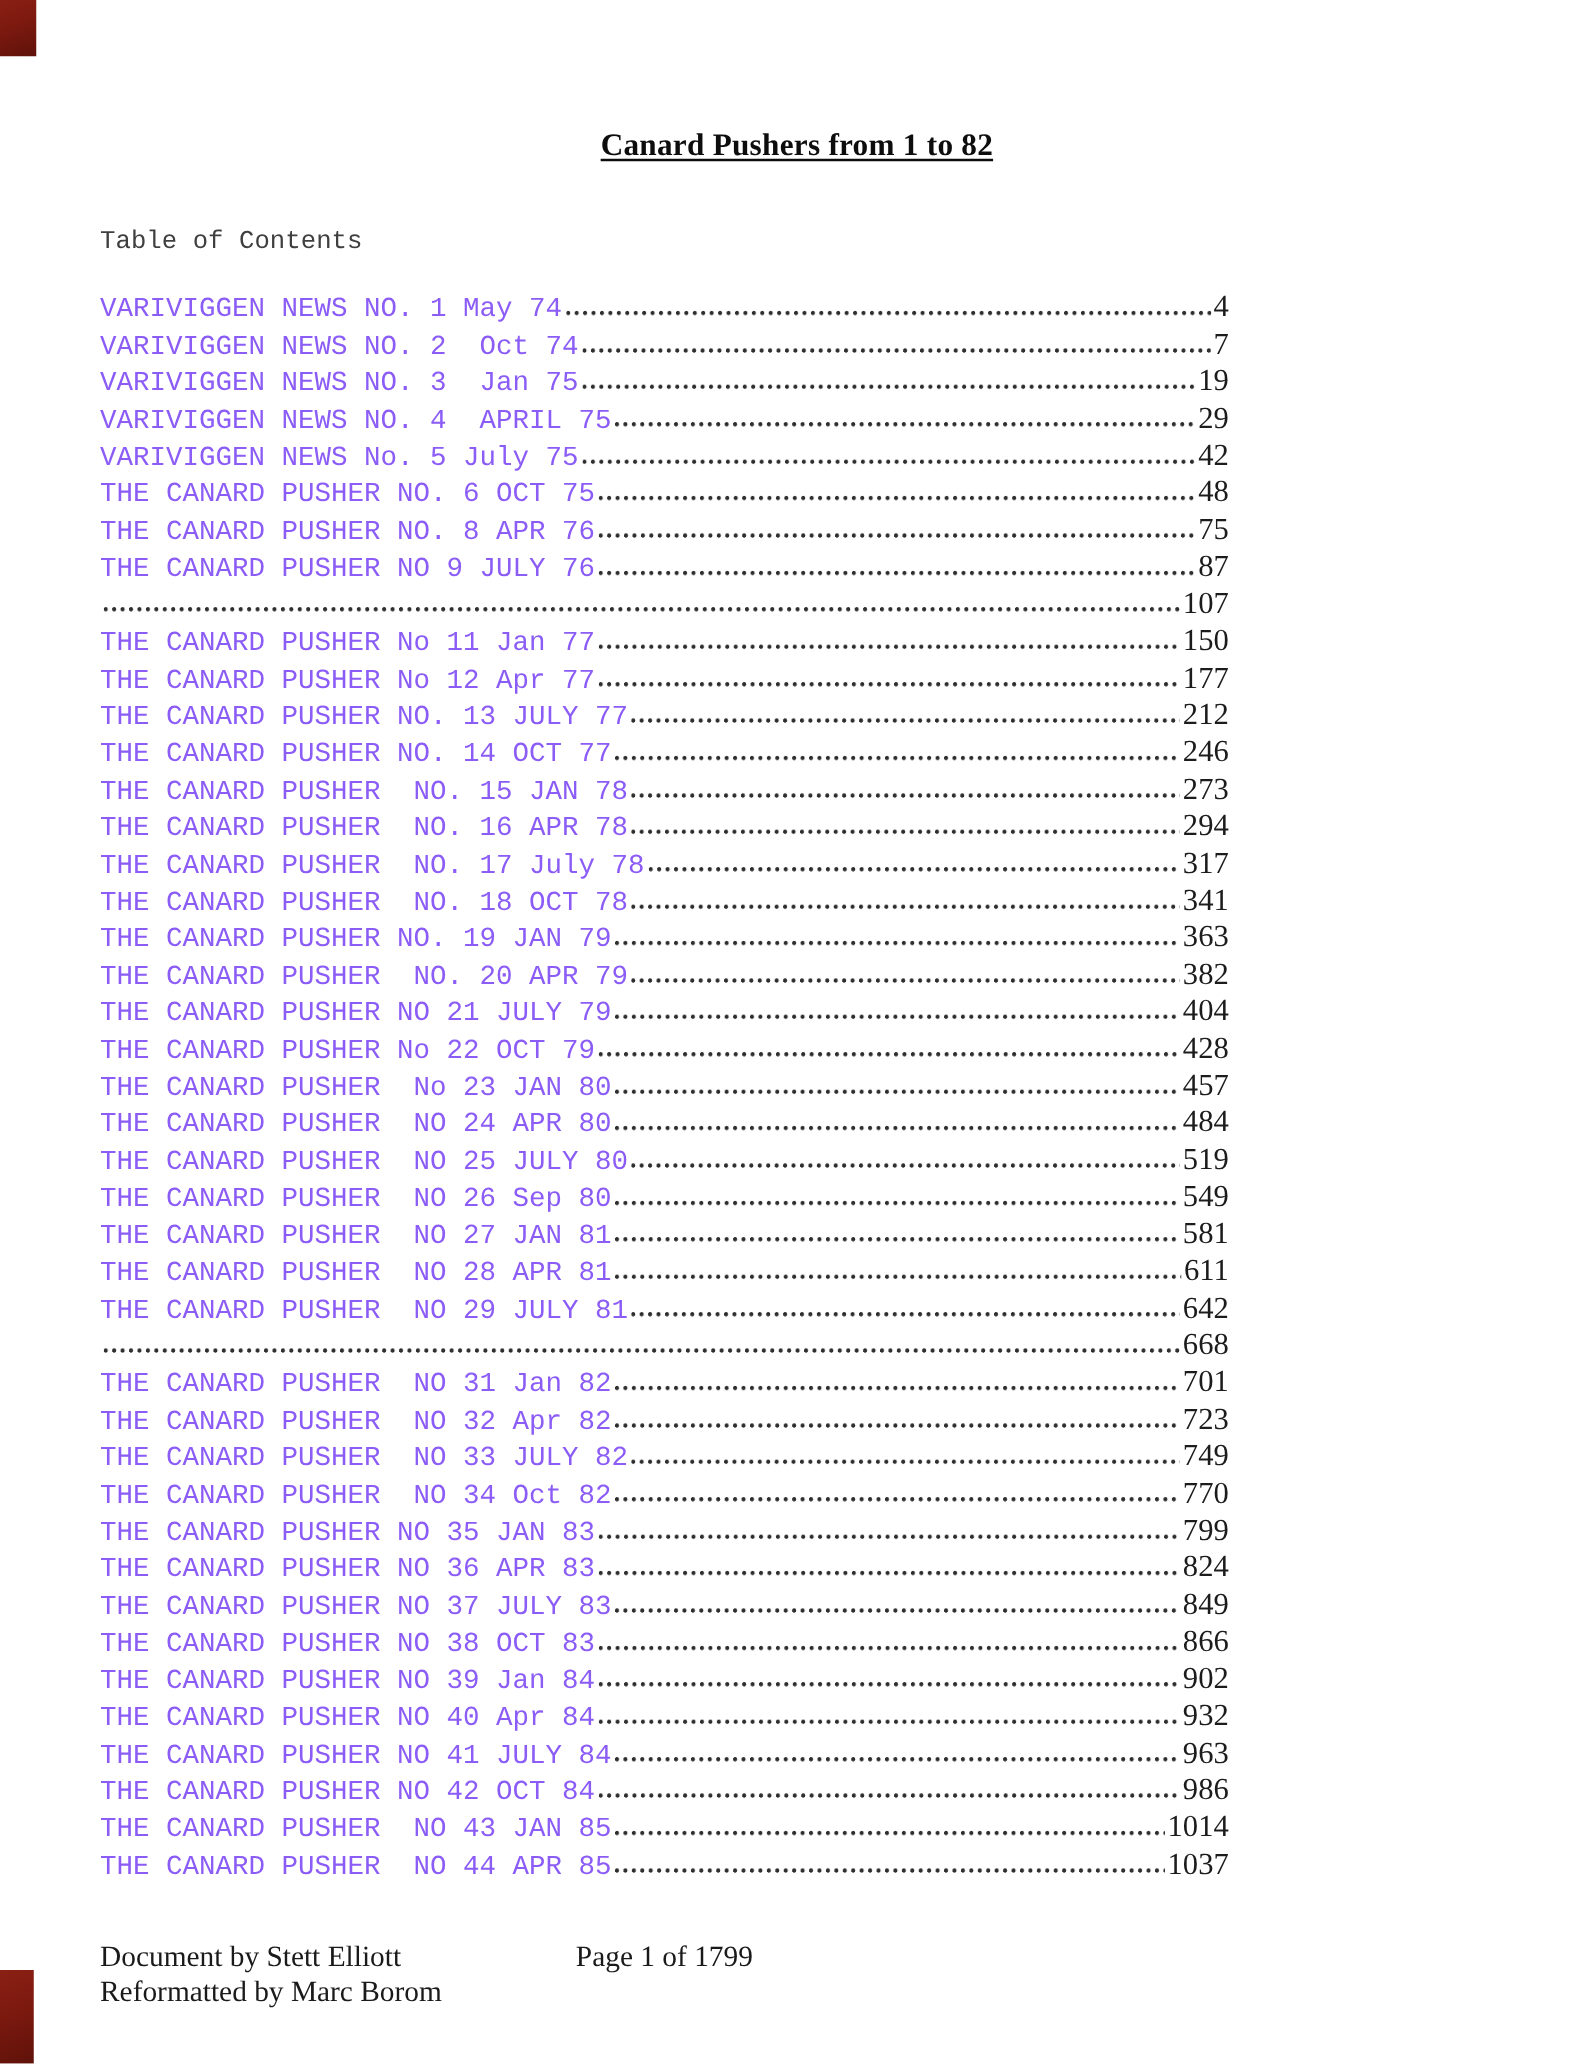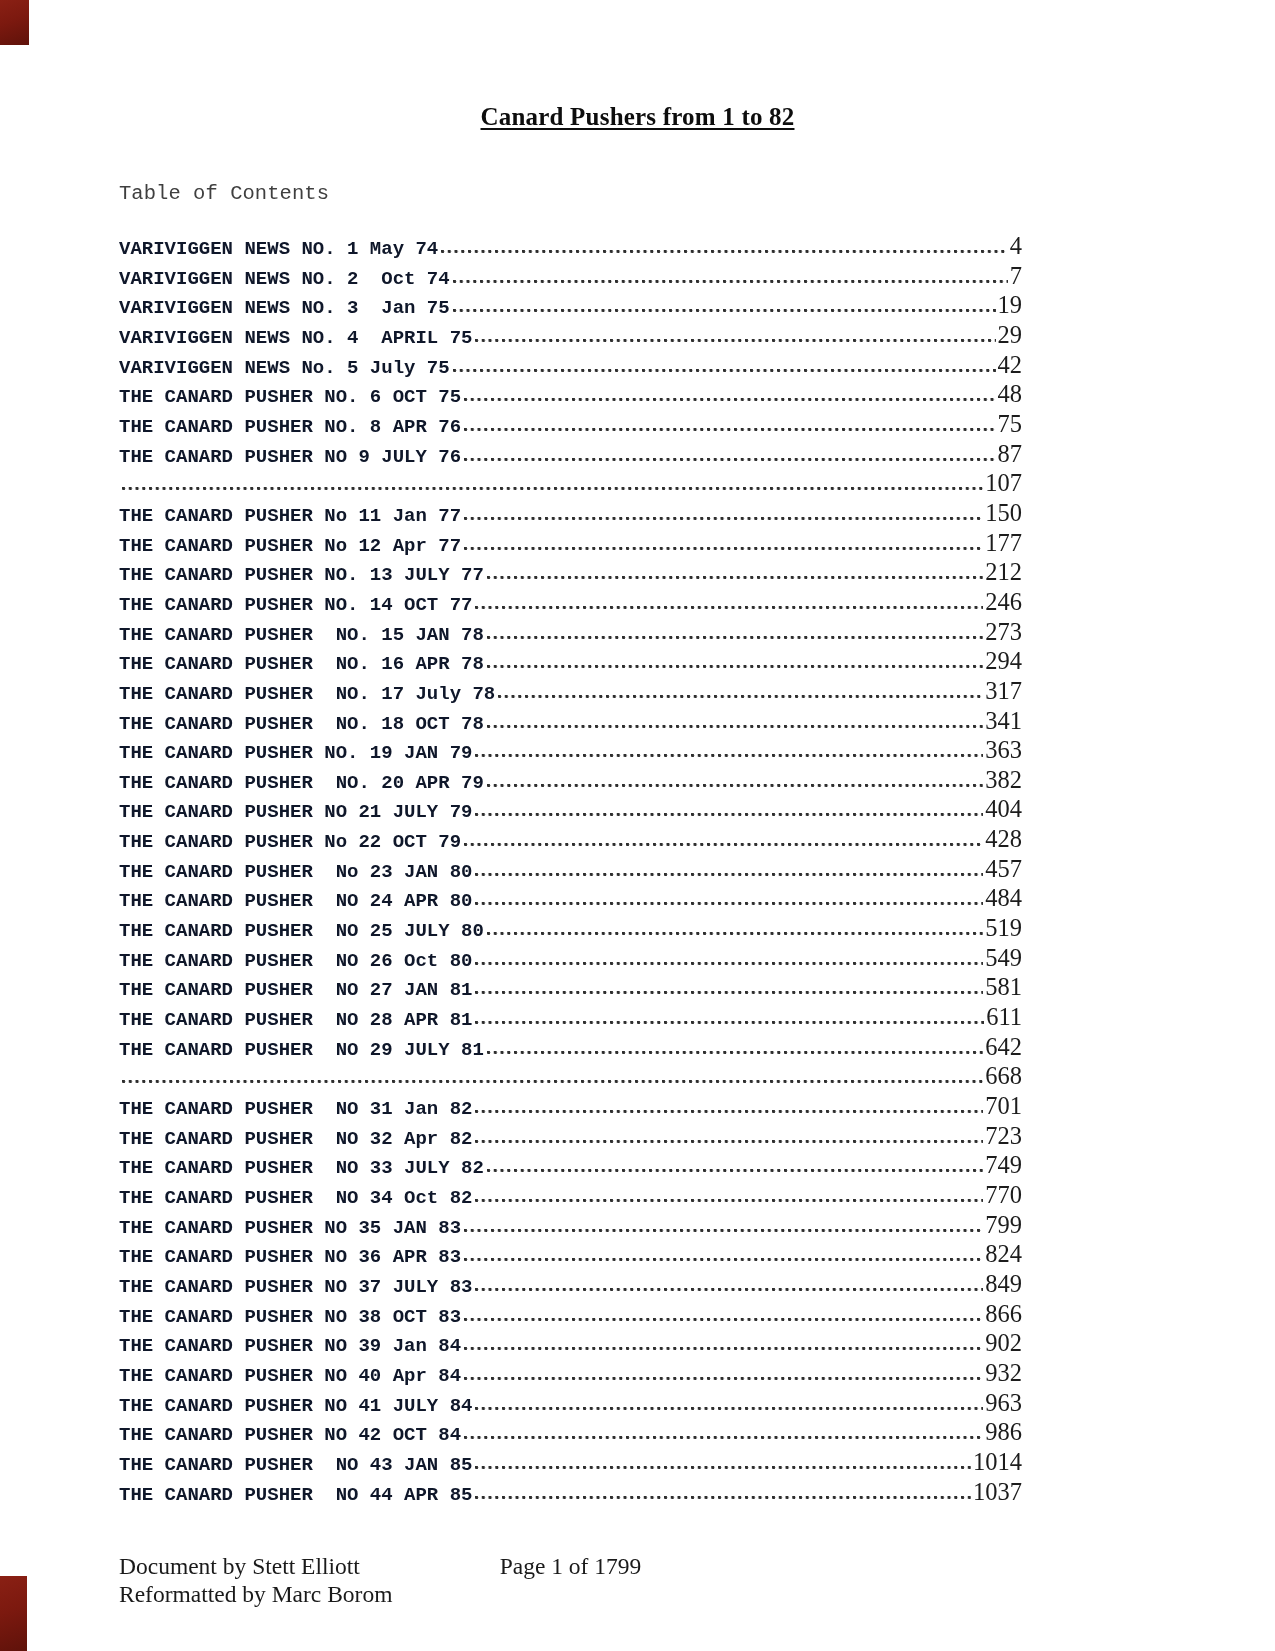--- a/index.html
+++ b/index.html
@@ -30,21 +30,21 @@
     font-weight: bold;
     font-size: 25px;
     color: #0d0d0d;
     text-decoration: underline;
     text-decoration-thickness: 2px;
     text-underline-offset: 3px;
     letter-spacing: 0.2px;
   }
 
   .content {
-    margin-left: 119px;
+    margin-left: 80px;
     width: 903px;
   }
 
   .toc-heading {
     margin-top: 46px;
     font-family: "Liberation Mono", monospace;
     font-size: 20.5px;
     line-height: 26px;
     color: #3f3f3f;
     letter-spacing: 0.05px;
@@ -57,25 +57,24 @@
     list-style: none;
   }
   .toc-list li {
     display: flex;
     align-items: baseline;
     height: 29.66px;
     line-height: 29.66px;
   }
   .toc-label {
     font-family: "Liberation Mono", monospace;
-    font-size: 19px;
-    color: #0f172a;
+    font-size: 22px;
+    color: #8b5cf6;
     white-space: pre;
     flex: 0 0 auto;
-    font-weight: bold;
   }
   .toc-leader {
     flex: 1 1 auto;
     height: 5px;
     margin: 0 2px 0 3px;
     background-image: radial-gradient(circle at 1.6px 2.4px, #2e2e2e 1.45px, rgba(0,0,0,0) 1.9px);
     background-size: 6.75px 5px;
     background-repeat: repeat-x;
     background-position: left bottom;
   }
@@ -259,21 +258,21 @@
     <span class="toc-page">484</span>
   </li>
 
   <li>
     <span class="toc-label">THE CANARD PUSHER  NO 25 JULY 80</span>
     <span class="toc-leader"></span>
     <span class="toc-page">519</span>
   </li>
 
   <li>
-    <span class="toc-label">THE CANARD PUSHER  NO 26 Oct 80</span>
+    <span class="toc-label">THE CANARD PUSHER  NO 26 Sep 80</span>
     <span class="toc-leader"></span>
     <span class="toc-page">549</span>
   </li>
 
   <li>
     <span class="toc-label">THE CANARD PUSHER  NO 27 JAN 81</span>
     <span class="toc-leader"></span>
     <span class="toc-page">581</span>
   </li>
 

